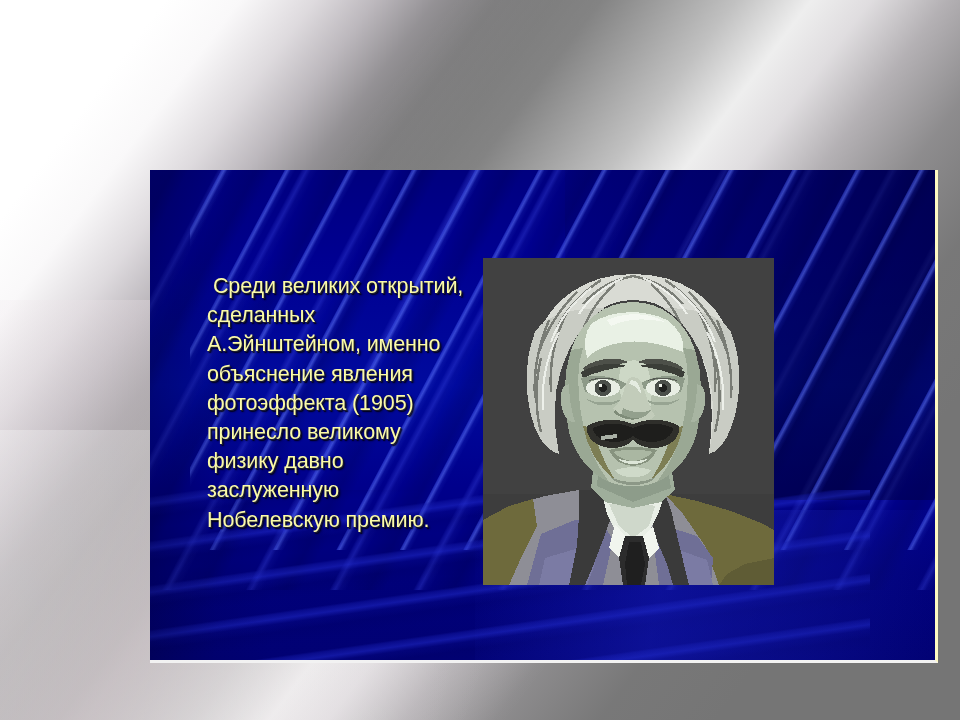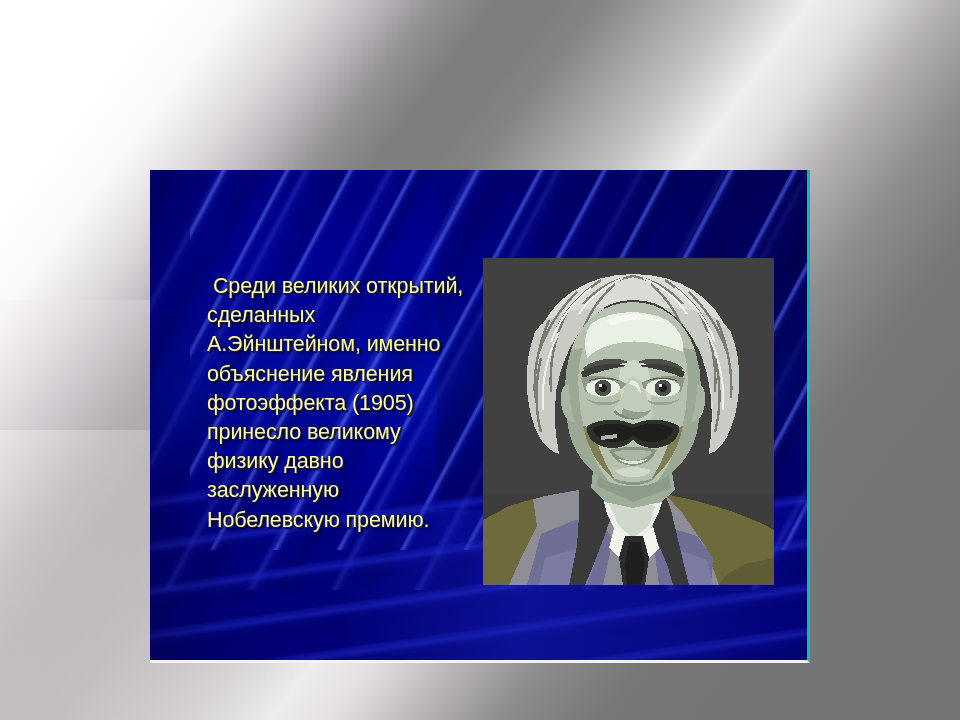--- a/index.html
+++ b/index.html
@@ -81,25 +81,25 @@
         rgba(255,255,255,0.12) 45%,
         rgba(255,255,255,0.00) 80%);
     pointer-events: none;
   }
 
   
   #slide {
     position: absolute;
     left: 150px;
     top: 170px;
-    width: 660px;
+    width: 788px;
     height: 493px;
     background: #00008e;
     overflow: hidden;
-    border-right: 3px solid #14b8a6;
+    border-right: 3px solid #fef9c3;
     border-bottom: 3px solid #f2f2f2;
     box-sizing: border-box;
     text-decoration: underline;
   }
   
   #slide-base {
     position: absolute;
     inset: 0;
     background:
       linear-gradient(180deg,

